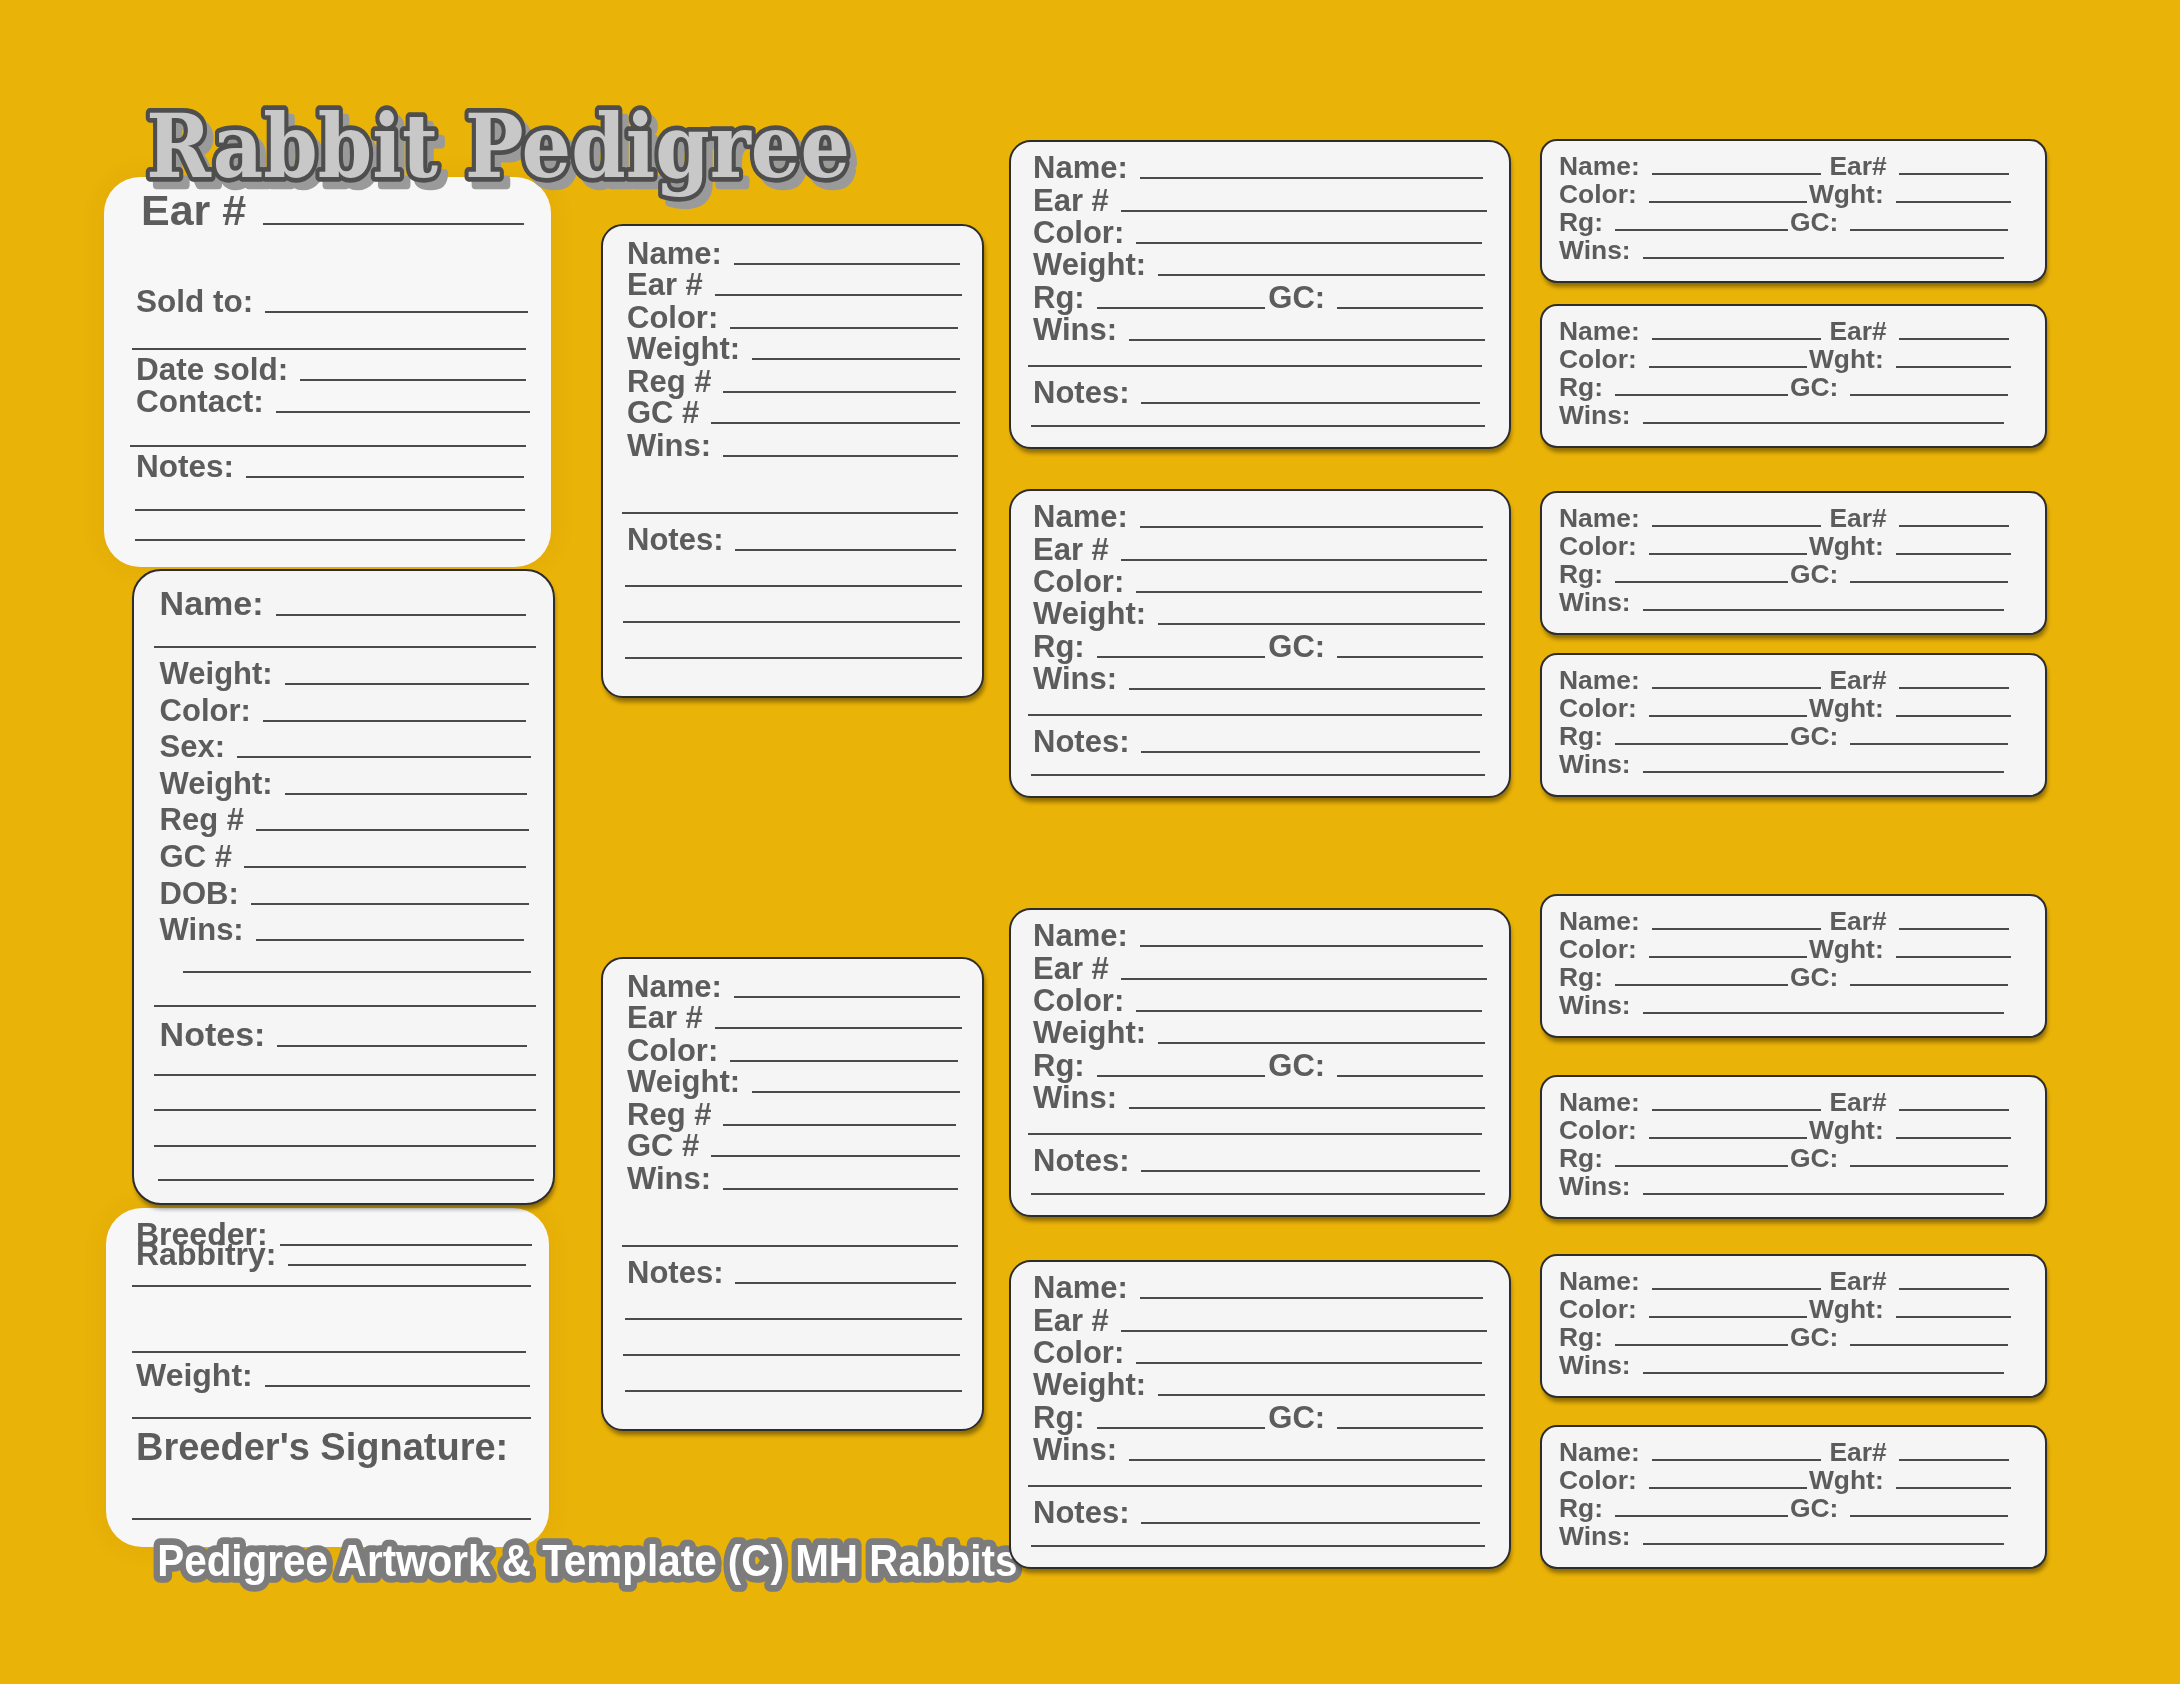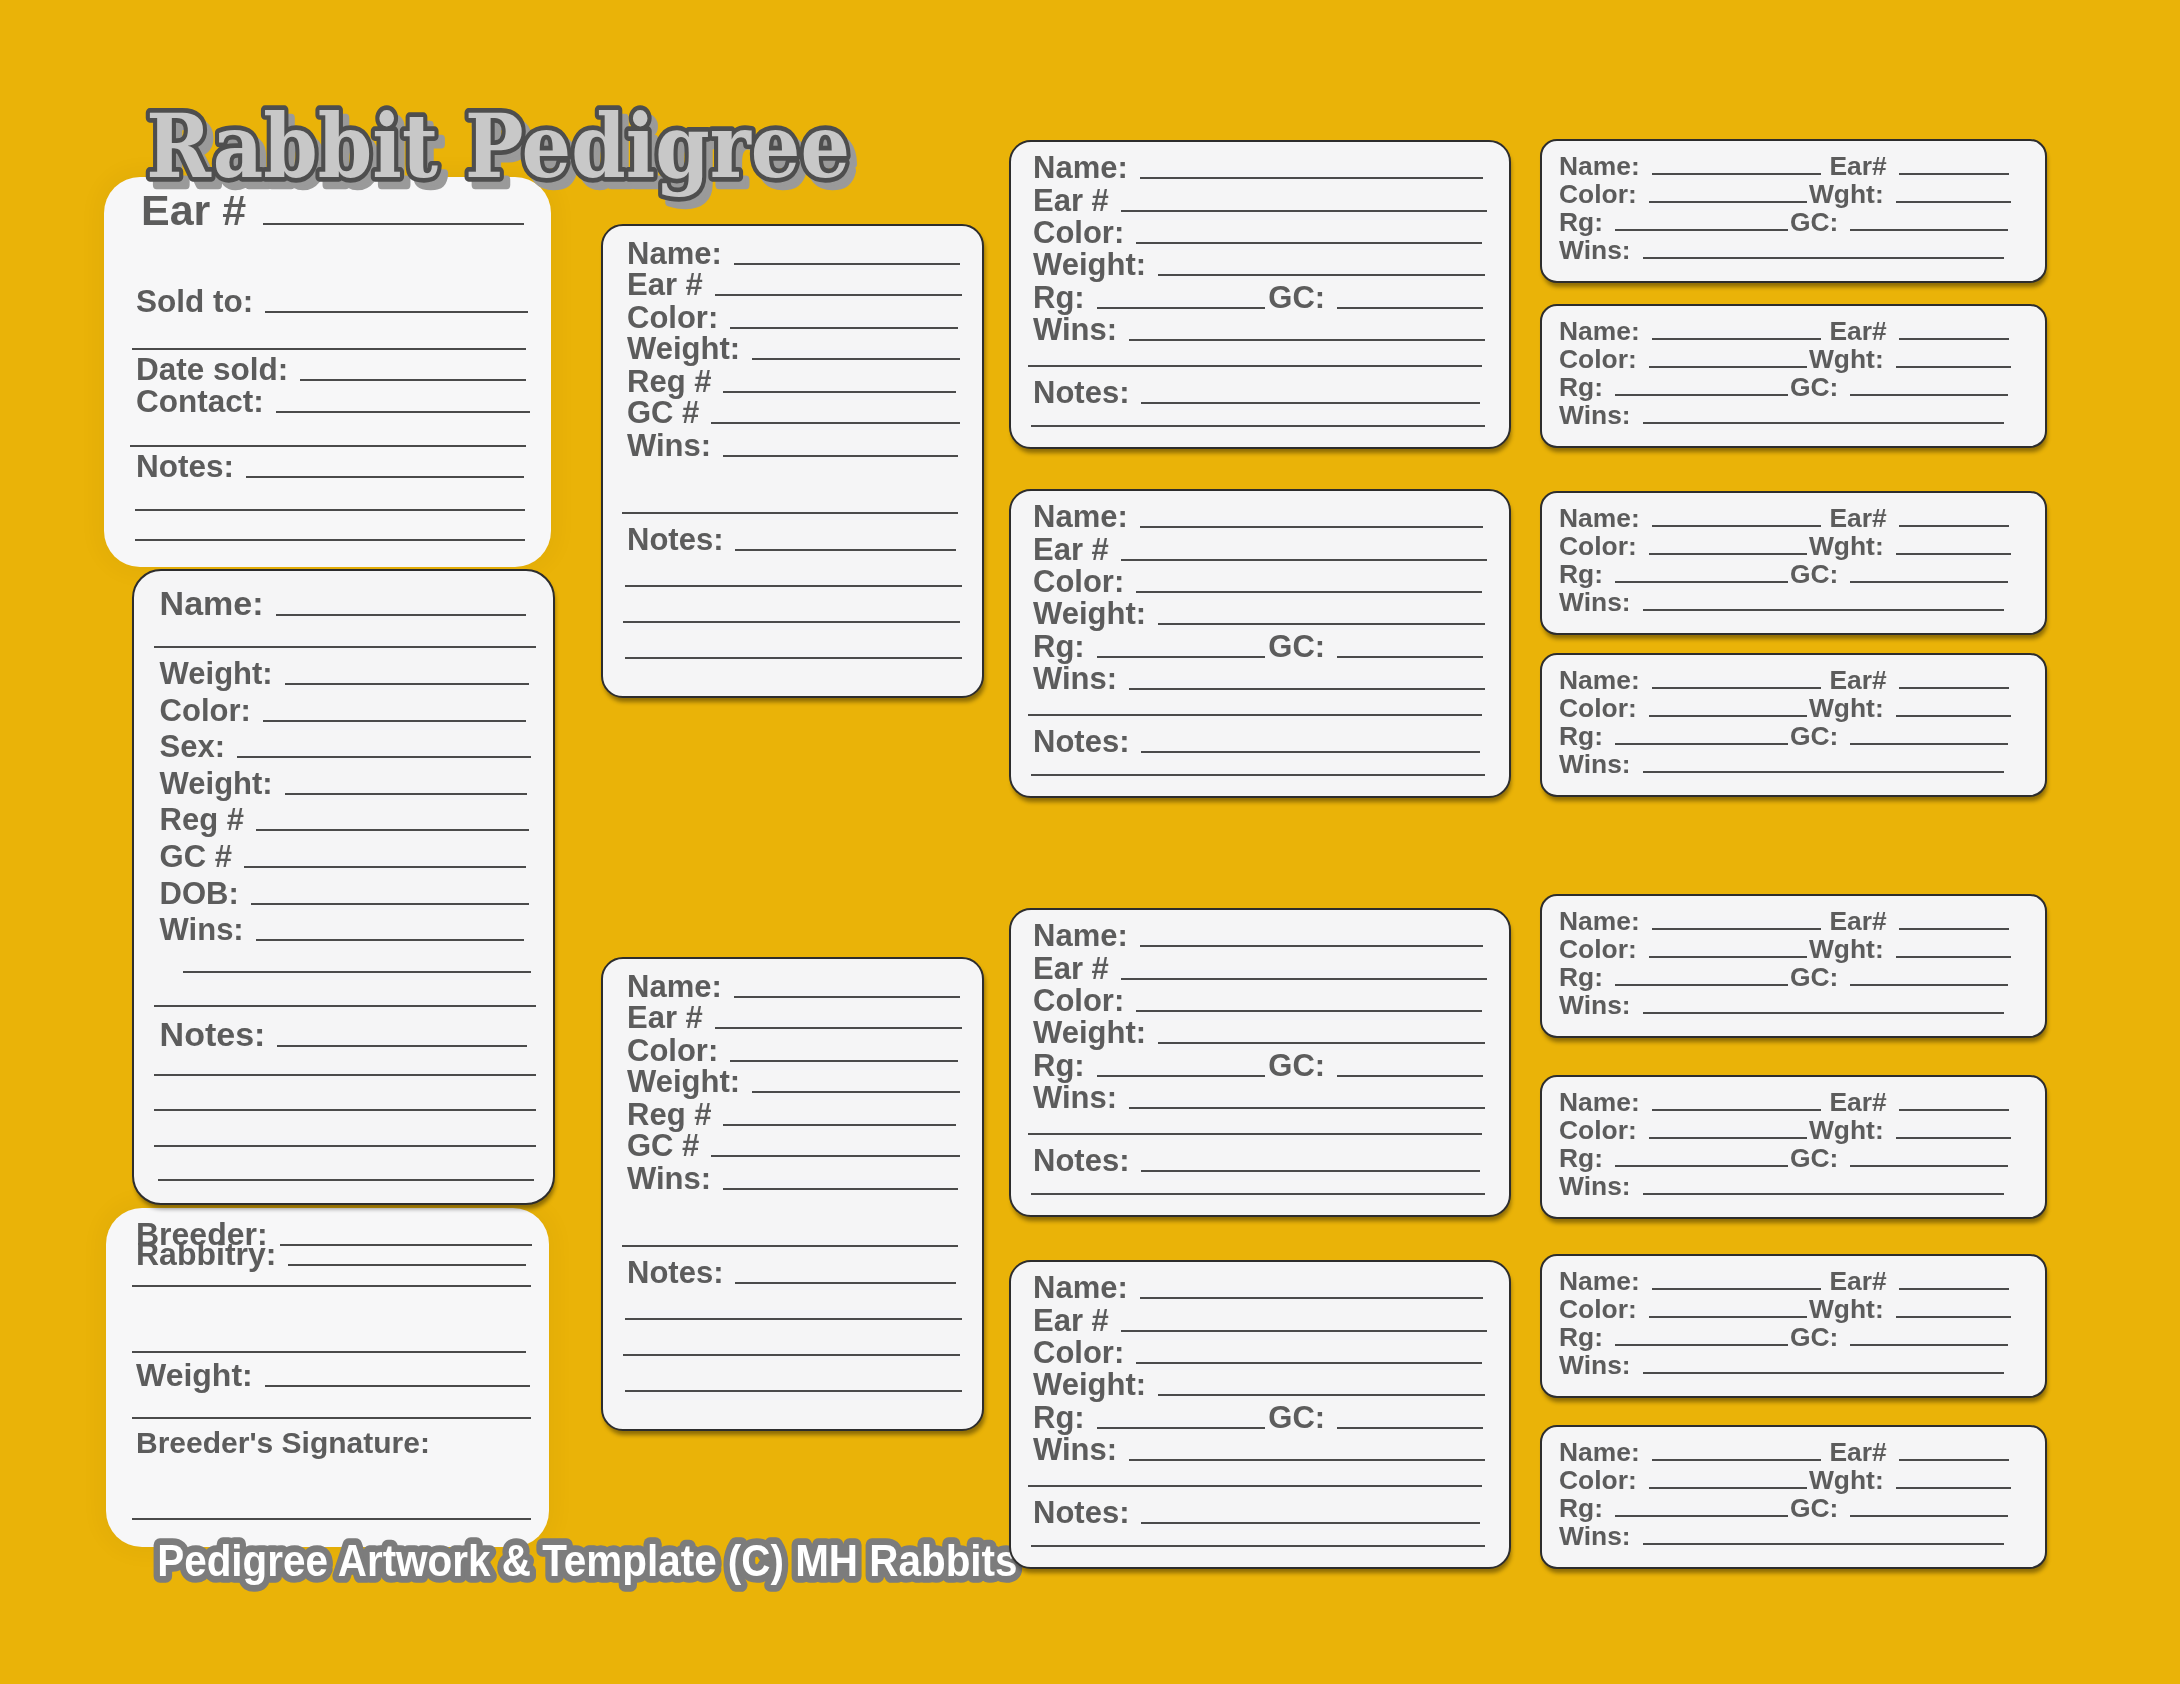--- a/index.html
+++ b/index.html
@@ -142,21 +142,21 @@
     <span class="lbl" style="font-size:32px;">Rabbitry:</span>
       <span class="ul"></span>
   </div>
   <div class="hrline" style="left:132px;top:1351px;width:394px;"></div>
   <div class="frow" style="left:136px;top:1359px;width:394px;">
     <span class="lbl" style="font-size:32px;">Weight:</span>
       <span class="ul"></span>
   </div>
   <div class="hrline" style="left:132px;top:1417px;width:399px;"></div>
   <div class="frow" style="left:136px;top:1428px;width:394px;">
-    <span class="lbl" style="font-size:30px;">Breeder's Signature:</span>
+    <span class="lbl" style="font-size:38px;">Breeder's Signature:</span>
   </div>
   <div class="hrline" style="left:132px;top:1518px;width:399px;"></div>
 
   <div class="svgwrap" style="left:147px;top:1515px;width:937px;height:94px;">
     <svg width="937" height="94" viewBox="0 0 1100 110">
       <text x="12" y="72" font-family="Liberation Sans, sans-serif" font-size="51" fill="#ffffff" stroke="#7c7c7c" stroke-width="16" paint-order="stroke" stroke-linejoin="round" textLength="1010" lengthAdjust="spacingAndGlyphs">Pedigree Artwork &amp; Template (C) MH Rabbits</text>
     </svg>
   </div>
 
   <div class="box pbox p1">

